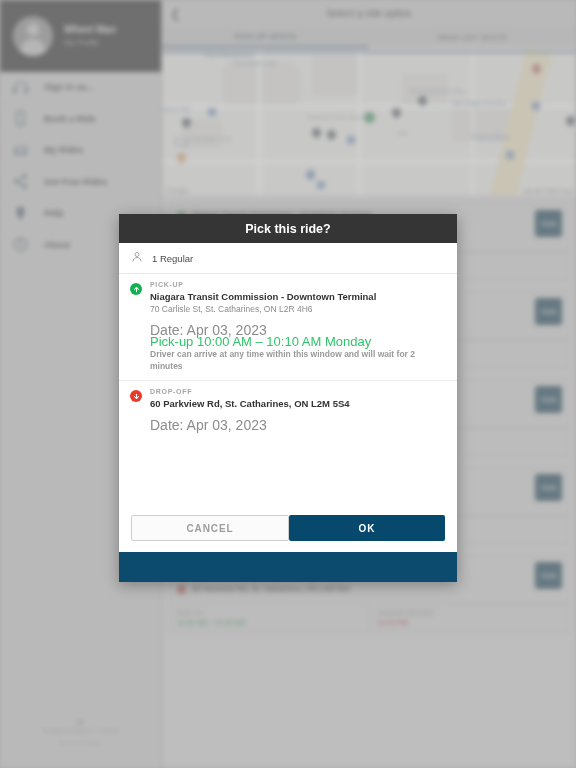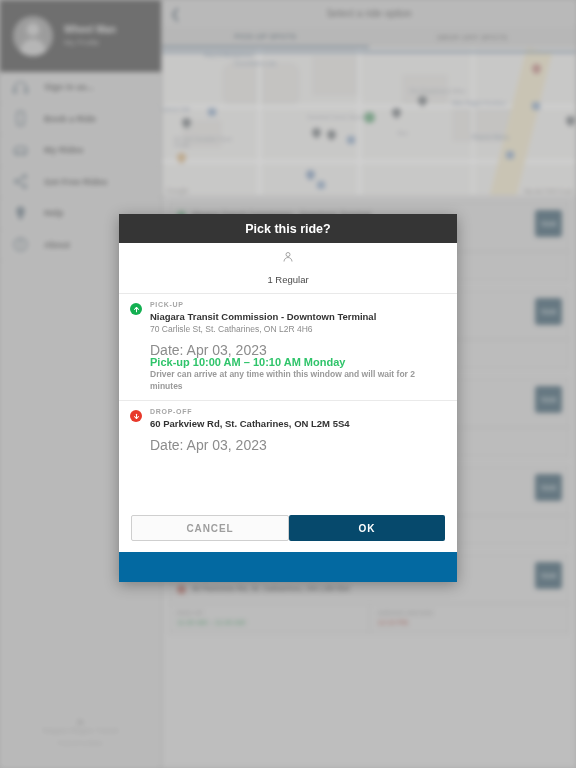--- a/index.html
+++ b/index.html
@@ -111,46 +111,46 @@
   .card-bot { display: flex; border-top: 1px solid #bcbcbc; }
   .cb { flex: 1; padding: 6px 8px 7px 8px; }
   .cb + .cb { border-left: 1px solid #bcbcbc; }
   .cbl { font-size: 5.5px; letter-spacing: .5px; color: #8a8a8a; font-weight: bold; }
   .cbv { font-size: 7px; font-weight: bold; margin-top: 3px; }
   .cbv.g { color: #2fae5e; } .cbv.r { color: #e0503f; }
 
   
   #modal {
     position: absolute; left: 119px; top: 214px; width: 338px; height: 368px;
-    background: #0369a1;
+    background: #0c4a6e;
     box-shadow: 0 3px 14px rgba(0,0,0,.32);
   }
   #mhead { height: 29px; background: #353535; color: #fff;
            display: flex; align-items: center; justify-content: center;
            font-size: 12.5px; font-weight: bold; }
   #mbody { height: 261px; overflow: hidden; background: #fff; }
   #pax { display: flex; align-items: center; gap: 9px;
-         padding: 8px 12px; border-bottom: 1px solid #e9e9e9; flex-direction: column; }
+         padding: 8px 12px; border-bottom: 1px solid #e9e9e9; }
   #pax svg { width: 12px; height: 12px; color: #9b9b9b; }
   #pax span { font-size: 9.5px; color: #4a4a4a; }
 
   .leg { display: flex; gap: 8px; padding: 7px 12px 8px 11px; }
   .leg + .leg { border-top: 1px solid #eaeaea; }
   .legic { width: 12px; height: 12px; border-radius: 50%; flex: none; margin-top: 2px;
            display: flex; align-items: center; justify-content: center; color: #fff; }
   .legic.g { background: #13b051; } .legic.r { background: #e8392b; }
   .legic svg { width: 7px; height: 7px; }
   .legbody { flex: 1; min-width: 0; }
   .legkind { font-size: 7px; letter-spacing: .7px; color: #a6a6a6; font-weight: bold;
              margin-bottom: 2px; }
   .legname { font-size: 9.5px; font-weight: bold; color: #333; line-height: 13px; }
   .legaddr { font-size: 8.5px; color: #8c8c8c; line-height: 12px; }
   .legmeta { margin-top: 9px; }
   .legdate { font-size: 14px; color: #8c8c8c; line-height: 12px; }
-  .legwin { font-size: 11px; font-weight: bold; line-height: 12px; }
+  .legwin { font-size: 13px; font-weight: normal; line-height: 12px; }
   .legwin.g { color: #2fc46a; } .legwin.r { color: #f2695c; }
   .legnote { font-size: 8.5px; color: #9a9a9a; line-height: 12px; font-weight: bold; }
 
   #mfoot { height: 48px; display: flex; align-items: center; 
            padding: 0 12px; background: #fff; }
   .mbtn { flex: 1; height: 26px; border-radius: 2px; font-size: 10px;
           font-weight: bold; letter-spacing: .9px;
           display: flex; align-items: center; justify-content: center; }
   #cancel-btn { background: #fbfbfb; border: 1px solid #cfcfcf; color: #9e9e9e; }
   #ok-btn { background: #06496c; color: #fff; }

